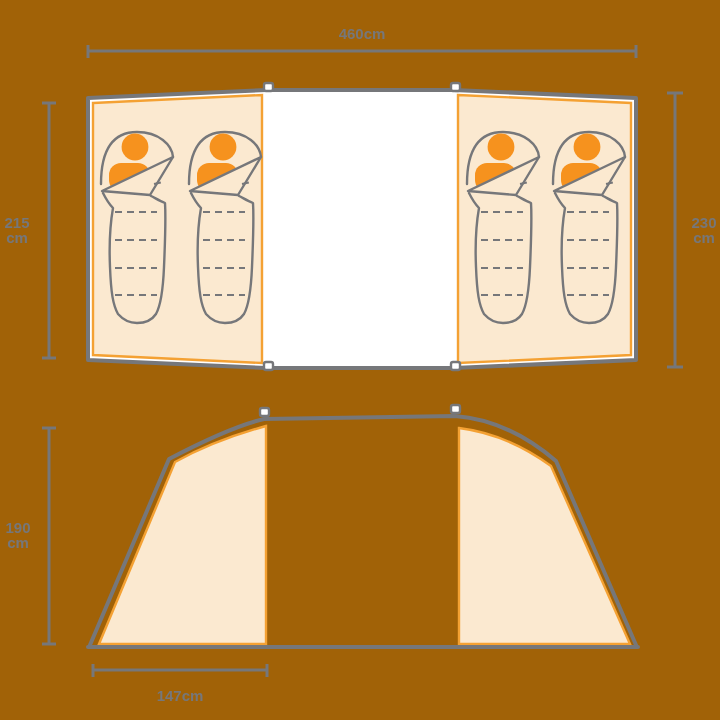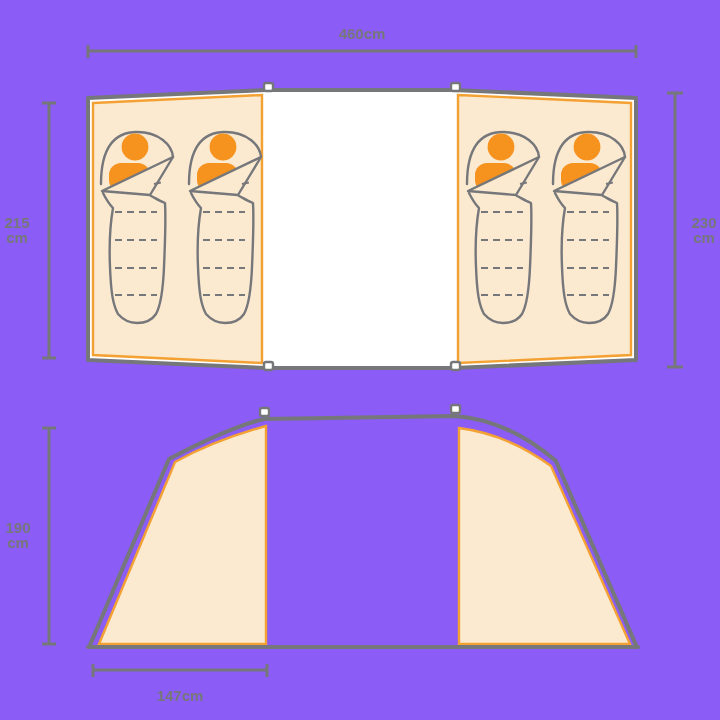--- a/index.html
+++ b/index.html
@@ -1,20 +1,20 @@
 <!DOCTYPE html>
 <html><head>
 <meta charset="utf-8">
 <style>
   html, body { margin: 0; padding: 0; background: #ffffff; }
   .stage {
     position: relative;
     width: 720px;
     height: 720px;
-    background: #8b5cf6;
+    background: #a16207;
     overflow: hidden;
     font-family: "Liberation Sans", sans-serif;
   }
   svg { display: block; }
   .dim-line   { stroke: #76777A; stroke-width: 3; fill: none; stroke-linecap: butt; }
   .dim-label  { font: 700 15px "Liberation Sans", sans-serif; fill: #76777A; text-anchor: middle; }
   .tent-gray  { stroke: #76777A; stroke-width: 4; fill: #ffffff; stroke-linejoin: round; stroke-linecap: round; }
   .tent-gray-open { stroke: #76777A; stroke-width: 4; fill: none; stroke-linejoin: round; stroke-linecap: round; }
   .panel      { stroke: #F4A133; stroke-width: 2.4; fill: #FBE9D0; stroke-linejoin: miter; }
   .nub        { stroke: #76777A; stroke-width: 2.4; fill: #ffffff; }

